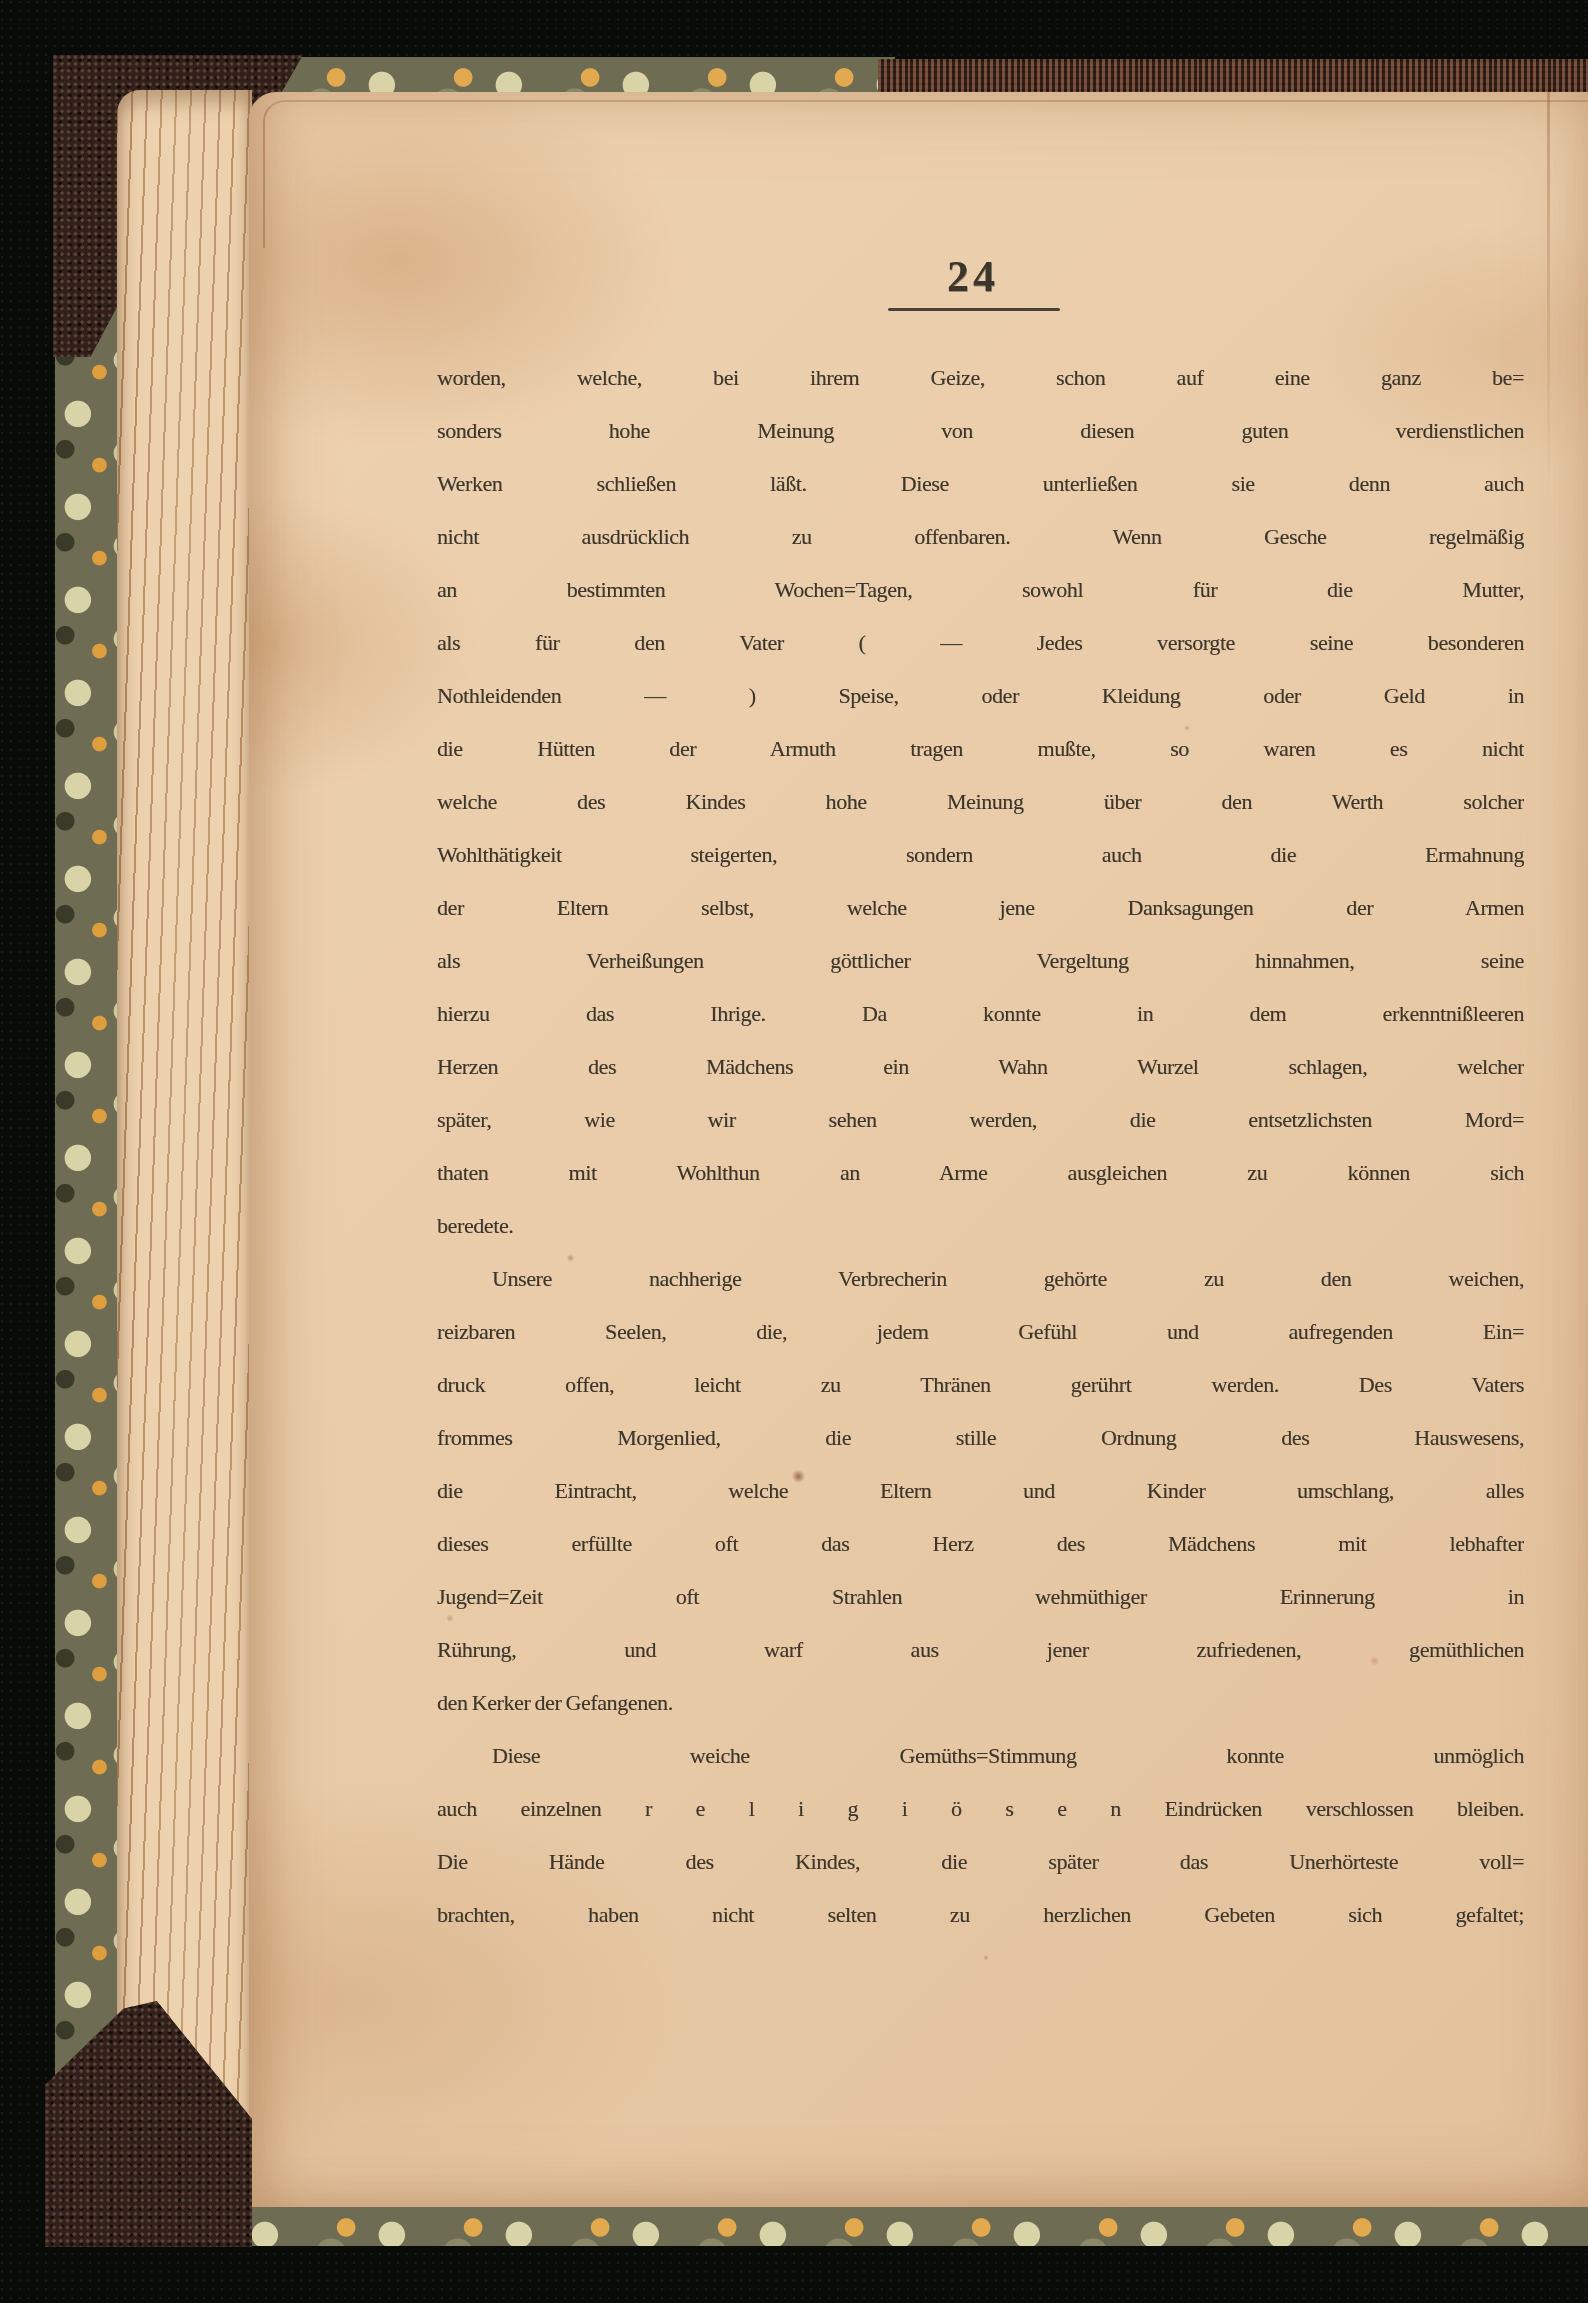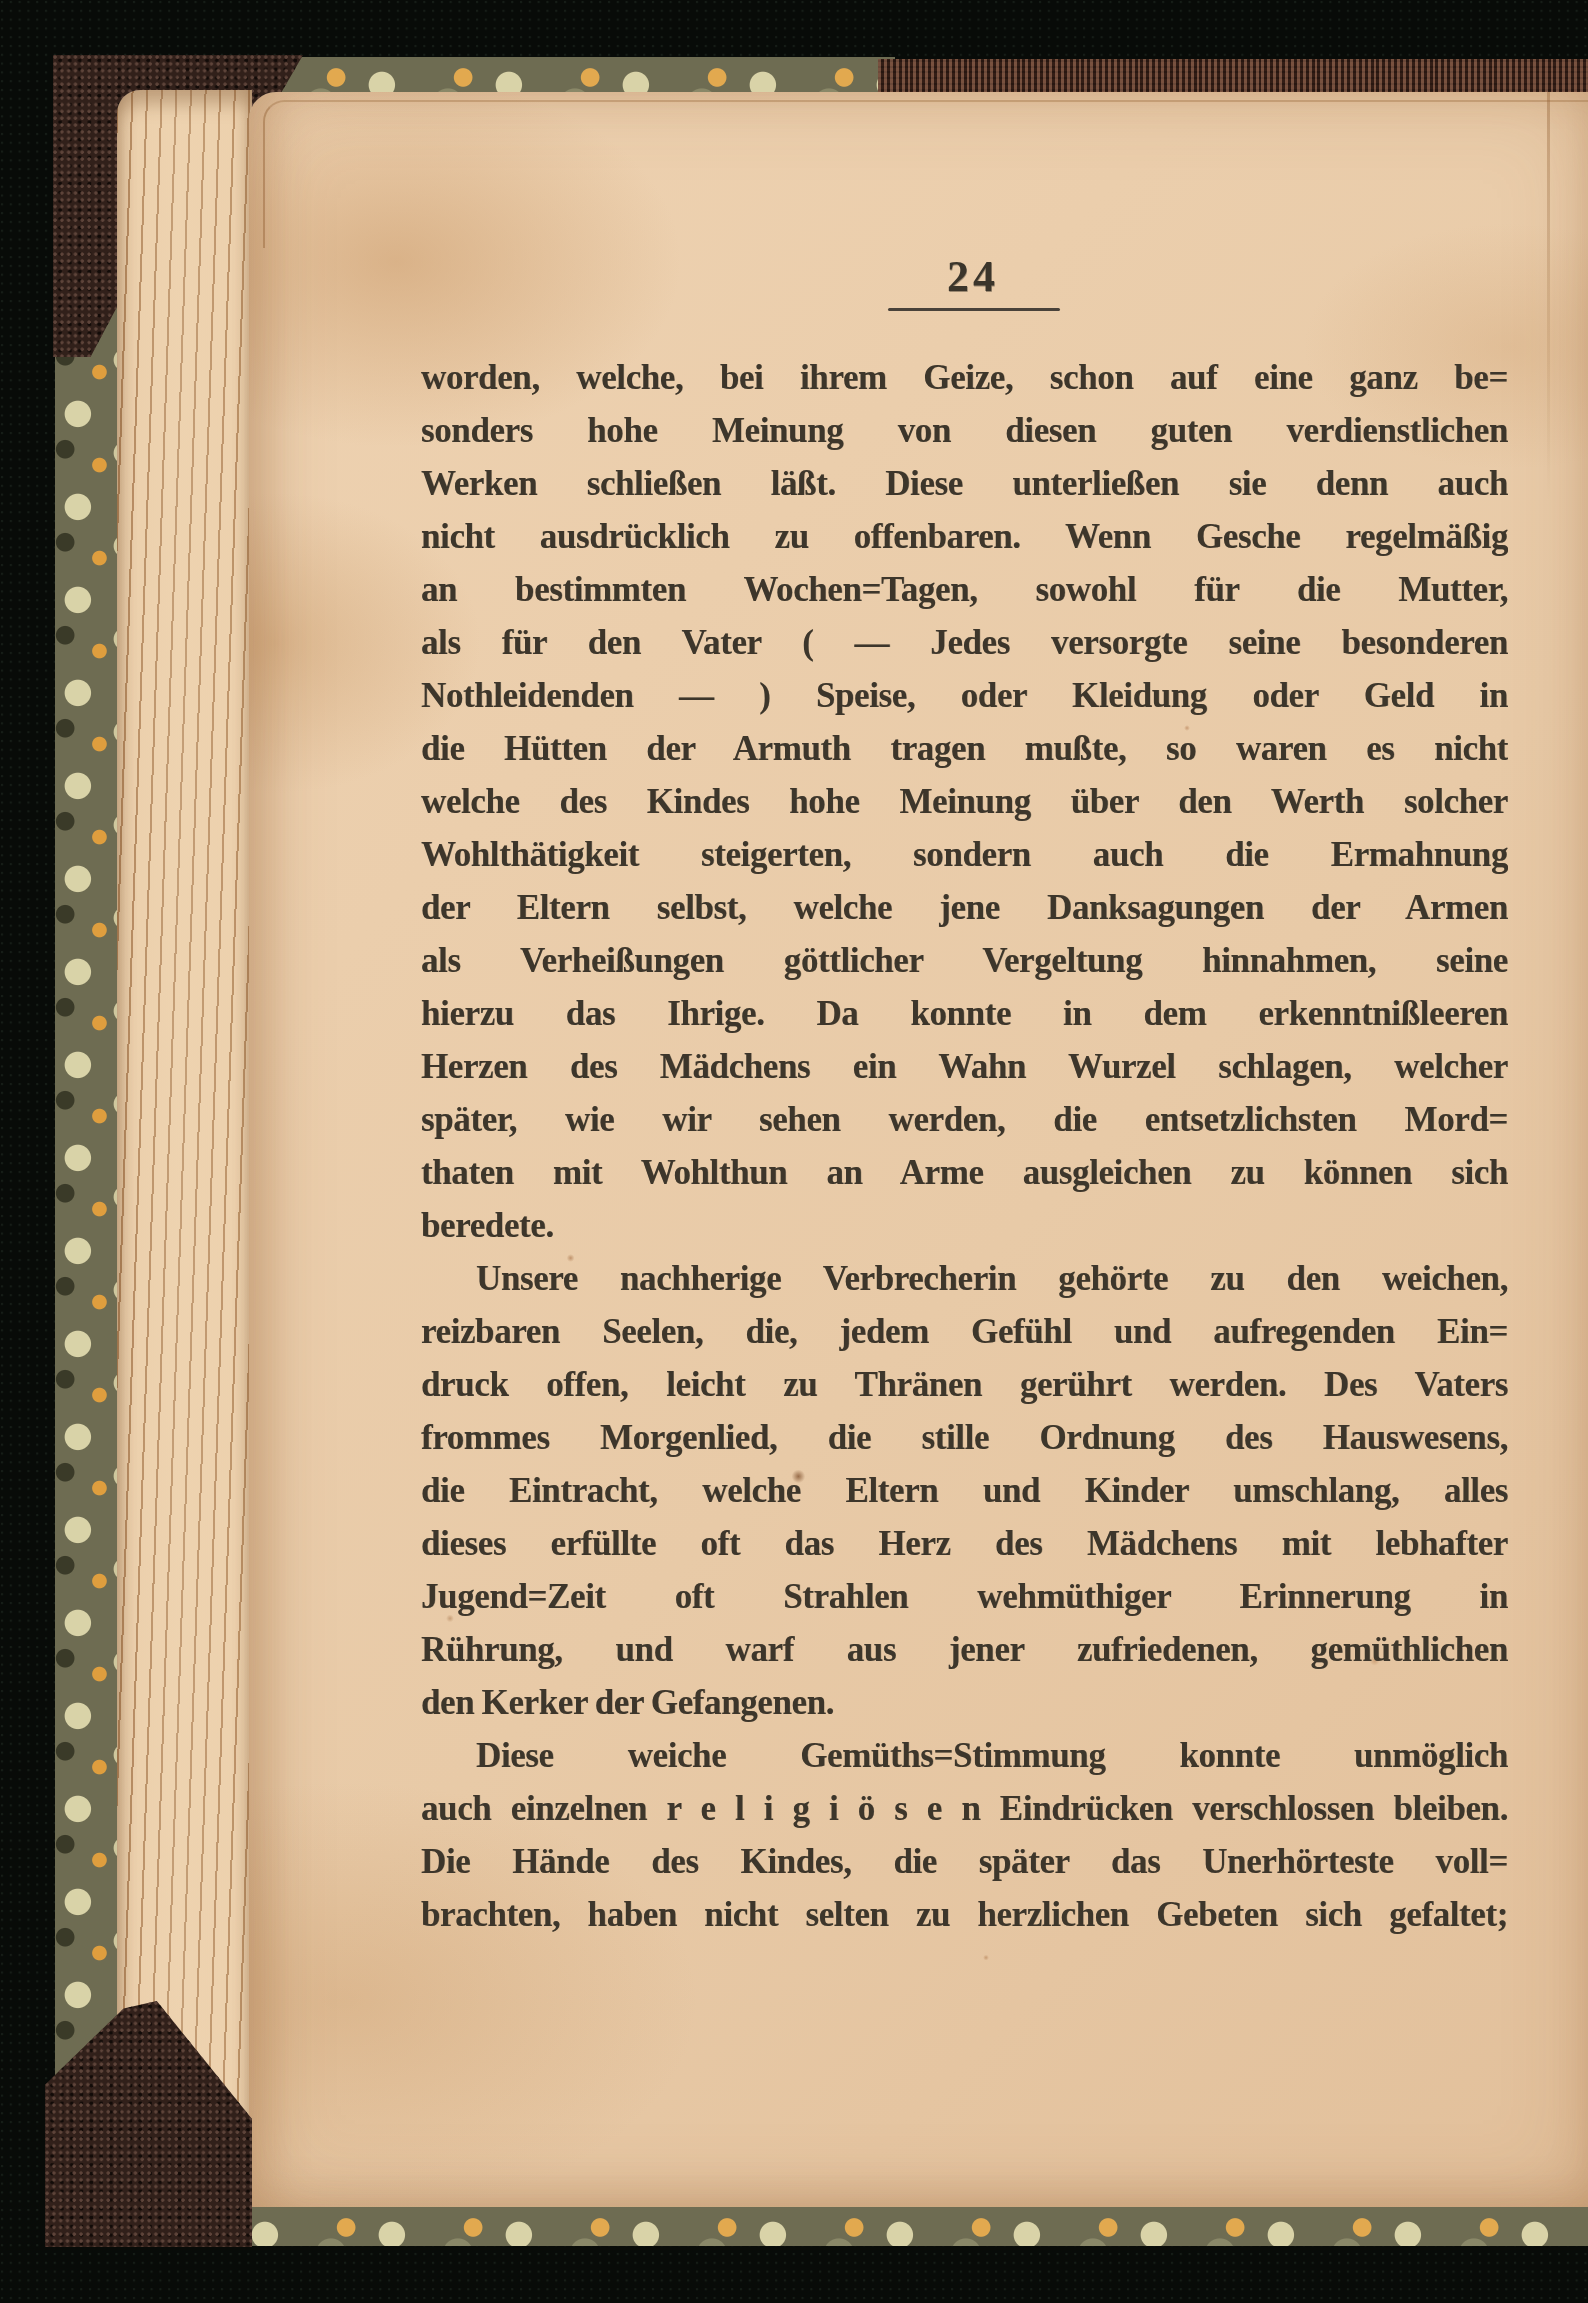--- a/index.html
+++ b/index.html
@@ -95,22 +95,22 @@
     text-align:center;font-size:44px;line-height:49px;font-weight:bold;
     letter-spacing:3.9px;color:#3b352b;
     text-shadow:0.5px 0.5px 0 rgba(59,53,43,.45);
     margin-top:12px;
   }
   .pagerule{
     position:absolute;left:639px;top:216px;width:172px;height:2.9px;
     background:#49423a;border-radius:2px;
   }
   .textcol{
-    position:absolute;left:172px;top:259px;width:1087px;
-    color:#3d362b;font-size:35px;font-weight:bold;
+    position:absolute;left:188px;top:259px;width:1087px;
+    color:#3d362b;font-size:22px;font-weight:normal;
     letter-spacing:-0.4px;word-spacing:-1px;
     text-shadow:0.4px 0.4px 0 rgba(61,54,43,.38);
   }
   .tl{
     height:53px;line-height:53px;overflow:hidden;
     text-align:justify;text-align-last:justify;-moz-text-align-last:justify;
   }
   .tl.short{text-align-last:left;-moz-text-align-last:left;}
   .tl.indent{text-indent:55px;}
 </style>

